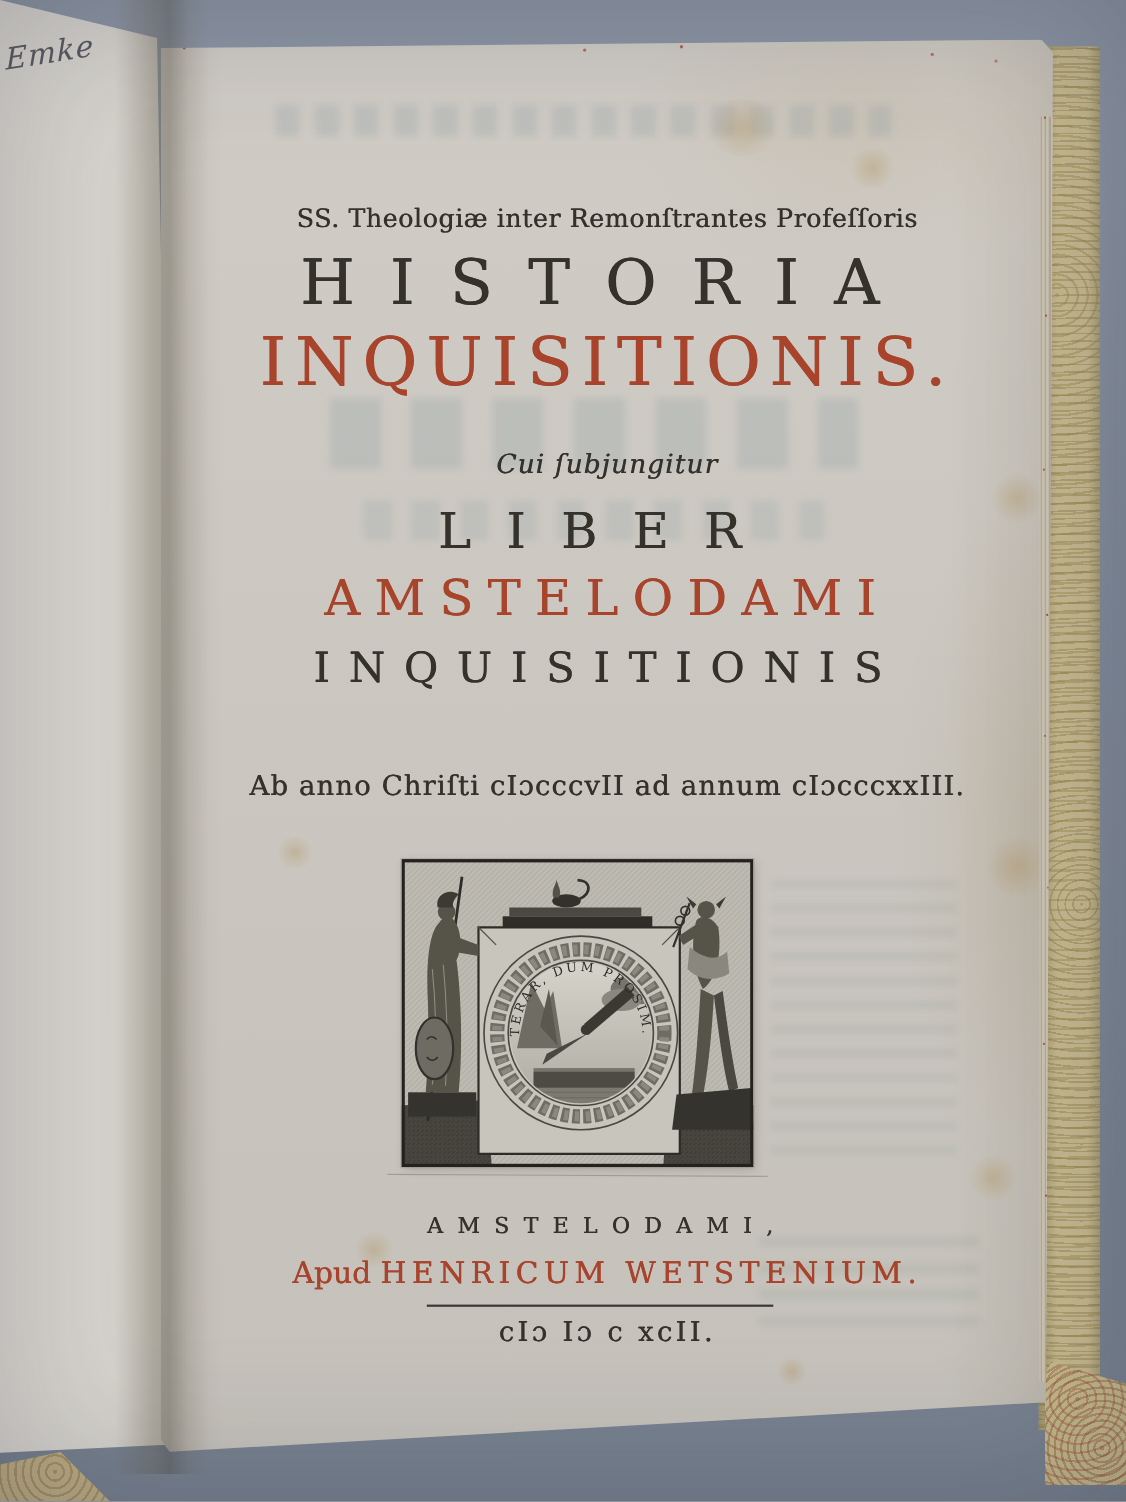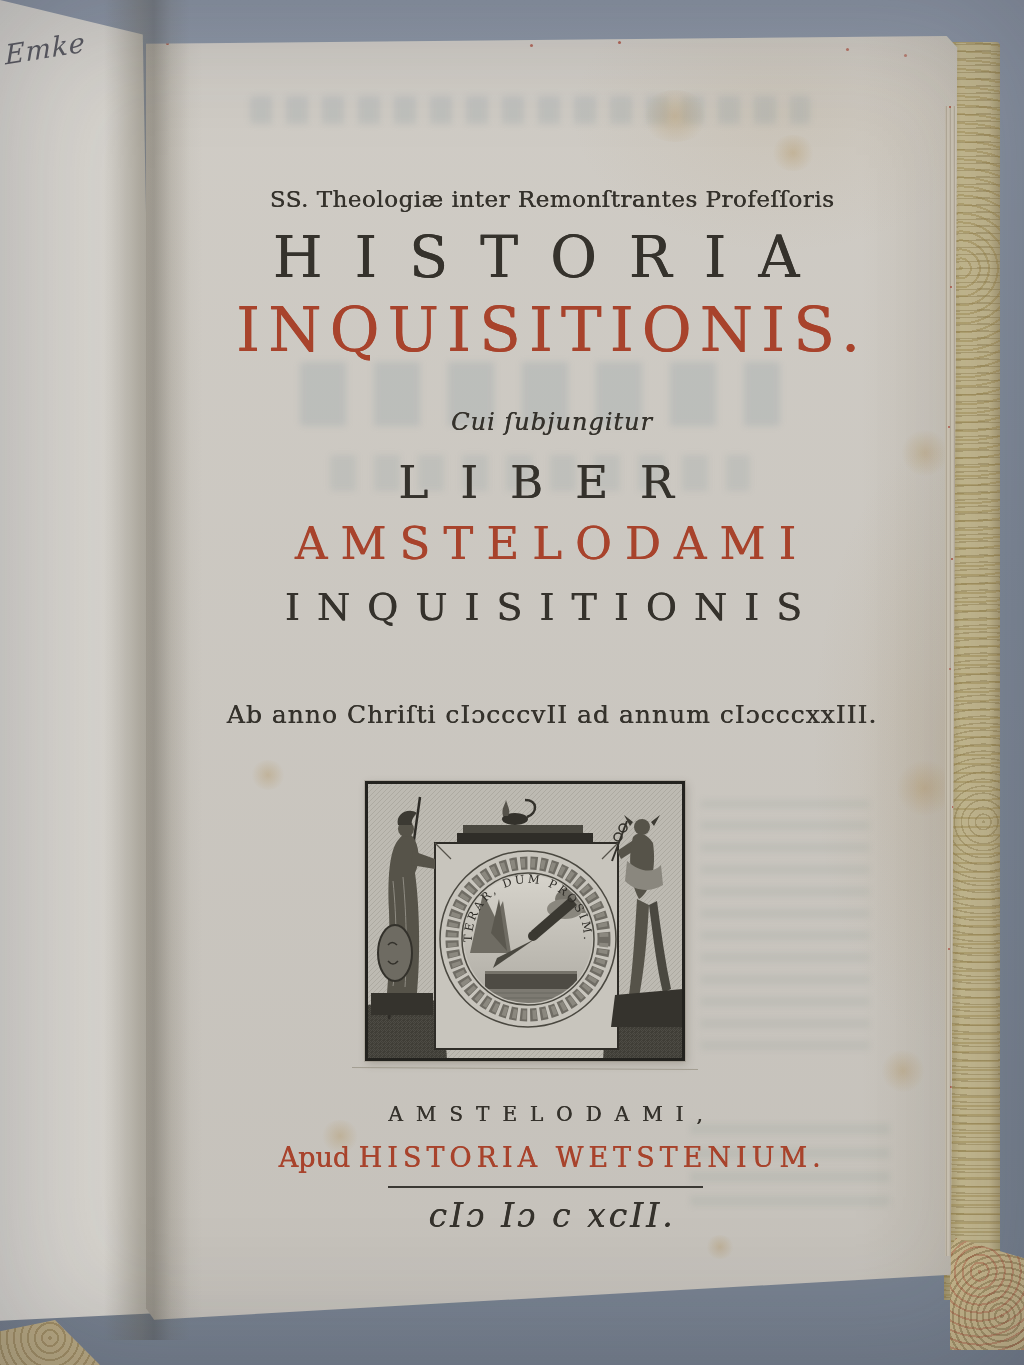--- a/index.html
+++ b/index.html
@@ -73,21 +73,21 @@
   .connector     { top:372px; font-size:24px; font-style:italic; letter-spacing:1px; }
   .liber         { top:420px; font-size:45px; letter-spacing:32px; }
   .sententiarum  { top:481px; font-size:45px; letter-spacing:13px; }
   .inquisitionis2{ top:549px; font-size:38px; letter-spacing:17px; }
   .tholosanae    { top:596px; font-size:45px; letter-spacing:26px; }
   .yearrange     { top:664px; font-size:25px; letter-spacing:1px; }
   .amstelodami   { top:1066px; font-size:20px; letter-spacing:13px; }
   .apudline      { top:1106px; font-size:27px; }
   .apudline .pub { letter-spacing:5px; }
   .imprint-rule  { position:absolute; top:1150px; left:242px; width:315px; height:0; border-top:2px solid #3a3833; }
-  .dateline      { top:1160px; font-size:33px; letter-spacing:3px;font-style:italic; }
+  .dateline      { top:1160px; font-size:25px; letter-spacing:3px; }
 
   
   .engraving { position:absolute; left:219px; top:745px; width:320px; height:280px;
                box-shadow:0 0 0 1px rgba(120,112,95,.25), 2px 3px 8px rgba(80,72,55,.25); }
   .plate-mark { position:absolute; left:206px; top:1032px; width:346px; height:0;
                 border-top:1px solid rgba(120,112,95,.45); transform:rotate(.3deg); }
 
   
   .fore-edge {
     position:absolute; right:0; top:70px; height:1150px; width:13px;
@@ -250,21 +250,21 @@
         </g>
 
         <rect x="1.5" y="1.5" width="317" height="277" fill="none" stroke="#23221e" stroke-width="3"></rect>
       </svg>
     </div>
     <div class="plate-mark"></div>
 
     <div class="row amstelodami ink">AMSTELODAMI,</div>
     <div class="row apudline red">
       <span>Apud</span>
-      <span class="pub">HISTORIA WETSTENIUM.</span>
+      <span class="pub">HENRICUM WETSTENIUM.</span>
     </div>
     <div class="imprint-rule"></div>
     <div class="row dateline ink">cIɔ Iɔ c xcII.</div>
   </div>
 
   <div class="gutter"></div>
   <div class="vignette"></div>
 </div>
 
 </body></html>

